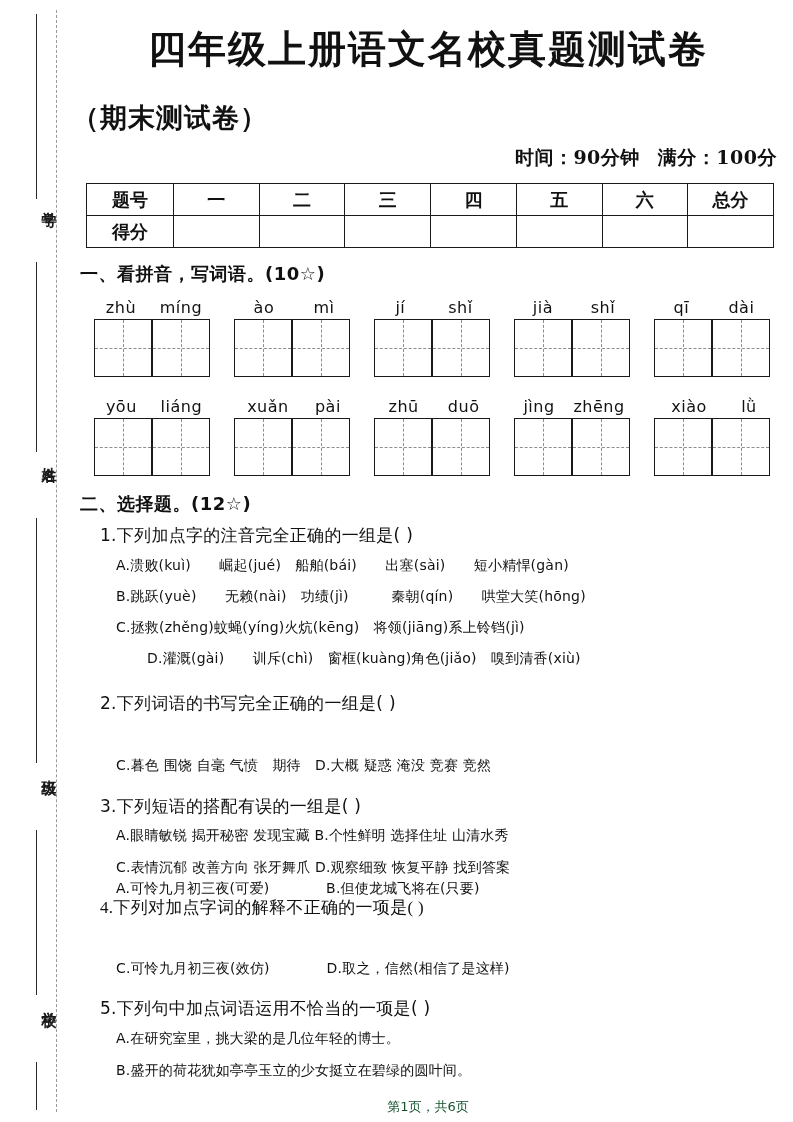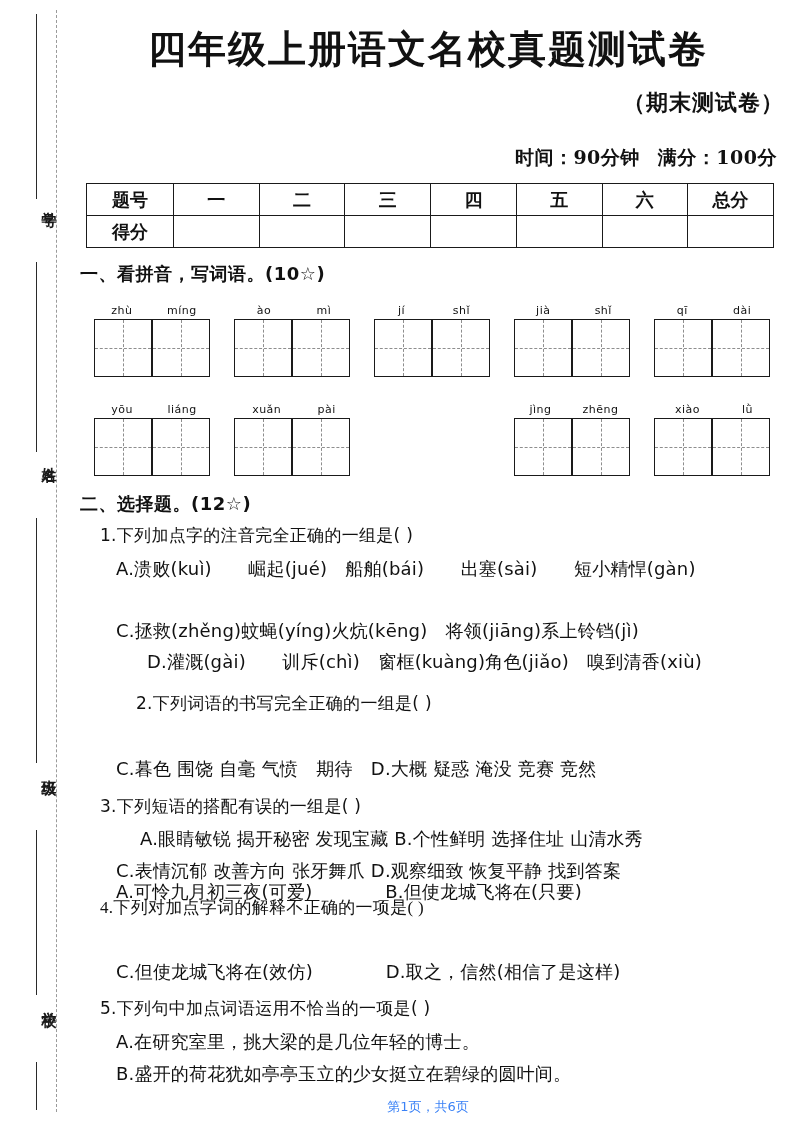--- a/index.html
+++ b/index.html
@@ -62,25 +62,25 @@
     width: 712px;
     text-align: center;
     font-family: "DejaVu Serif", "Liberation Serif", serif;
     font-size: 38px;
     font-weight: 700;
     letter-spacing: 2px;
     white-space: nowrap;
   }
   #doc-subtitle {
     position: absolute;
-    left: 0; top: 88px;
+    left: 0; top: 100px;
     width: 712px;
-    text-align: right;
+    text-align: left;
     font-family: "DejaVu Serif", "Liberation Serif", serif;
-    font-size: 22px;
+    font-size: 27px;
     font-weight: 700;
     letter-spacing: 1px;
   }
   #exam-meta {
     position: absolute;
     right: 16px; top: 145px;
     font-family: "DejaVu Serif", "Liberation Serif", serif;
     font-size: 19px;
     font-weight: 600;
     letter-spacing: 0.5px;
@@ -131,21 +131,21 @@
     position: absolute;
     left: 0; top: 0;
     width: 120px;
     height: 24px;
     display: flex;
     justify-content: space-around;
     align-items: flex-end;
   }
   .pinyin-syl {
     font-family: "DejaVu Sans", "Liberation Sans", sans-serif;
-    font-size: 11px;
+    font-size: 16px;
     letter-spacing: 0.5px;
     white-space: nowrap;
     line-height: 1;
   }
   .tianzi-pair {
     position: absolute;
     left: 0; top: 27px;
     width: 116px;
     height: 58px;
     display: flex;
@@ -179,33 +179,33 @@
     left: 28px;
     font-family: "DejaVu Sans", "Liberation Sans", sans-serif;
     font-size: 17px;
     letter-spacing: 0.3px;
     white-space: nowrap;
   }
   .option-line {
     position: absolute;
     left: 44px;
     font-family: "DejaVu Sans", "Liberation Sans", sans-serif;
-    font-size: 18px;
+    font-size: 14px;
     letter-spacing: 0.2px;
     white-space: nowrap;
   }
 
   #page-footer {
     position: absolute;
     left: 0; top: 1098px;
     width: 712px;
     text-align: center;
     font-family: "DejaVu Sans", "Liberation Sans", sans-serif;
     font-size: 13px;
-    color: #3b82f6;
+    color: #14532d;
   }
 </style>
 </head>
 <body>
 
 <div id="binding-strip">
   <div id="binding-dashed-line"></div>
   <div class="seal-rule" style="top:14px;height:185px;"></div>
   <div class="seal-label" style="top:200px;">学号</div>
   <div class="seal-rule" style="top:262px;height:190px;"></div>
@@ -320,20 +320,30 @@
     <div class="pinyin-group" style="left:146px;">
       <div class="pinyin-labels">
         <span class="pinyin-syl">xuǎn</span>
         <span class="pinyin-syl">pài</span>
       </div>
       <div class="tianzi-pair">
         <div class="tianzi-cell"></div>
         <div class="tianzi-cell"></div>
       </div>
     </div>
+    <div class="pinyin-group" style="left:286px;">
+      <div class="pinyin-labels">
+        <span class="pinyin-syl">zhū</span>
+        <span class="pinyin-syl">duō</span>
+      </div>
+      <div class="tianzi-pair">
+        <div class="tianzi-cell"></div>
+        <div class="tianzi-cell"></div>
+      </div>
+    </div>
     <div class="pinyin-group" style="left:426px;">
       <div class="pinyin-labels">
         <span class="pinyin-syl">jìng</span>
         <span class="pinyin-syl">zhēng</span>
       </div>
       <div class="tianzi-pair">
         <div class="tianzi-cell"></div>
         <div class="tianzi-cell"></div>
       </div>
     </div>
@@ -346,33 +356,34 @@
         <div class="tianzi-cell"></div>
         <div class="tianzi-cell"></div>
       </div>
     </div>
   </div>
 
   <div class="section-heading" style="top:492px;">二、选择题。(12☆)</div>
 
   <div class="question-stem" style="top:524px;">1.下列加点字的注音完全正确的一组是(    )</div>
   <div class="option-line" style="top:557px;">A.溃败(kuì)　　崛起(jué)　船舶(bái)　　出塞(sài)　　短小精悍(gàn)</div>
+  <div class="option-line" style="top:588px;">B.跳跃(yuè)　　无赖(nài)　功绩(jì)　　　秦朝(qín)　　哄堂大笑(hōng)</div>
   <div class="option-line" style="top:619px;">C.拯救(zhěng)蚊蝇(yíng)火炕(kēng)　将领(jiāng)系上铃铛(jì)</div>
   <div class="option-line" style="top:650px;margin-left:31px;">D.灌溉(gài)　　训斥(chì)　窗框(kuàng)角色(jiǎo)　嗅到清香(xiù)</div>
 
-  <div class="question-stem" style="top:692px;margin-left:36px;">2.下列词语的书写完全正确的一组是(  )</div>
+  <div class="question-stem" style="top:692px;">2.下列词语的书写完全正确的一组是(  )</div>
   <div class="option-line" style="top:757px;">C.暮色 围饶 自毫 气愤　期待　D.大概 疑惑 淹没 竞赛 竞然</div>
 
   <div class="question-stem" style="top:795px;text-align:right;">3.下列短语的搭配有误的一组是(    )</div>
-  <div class="option-line" style="top:827px;margin-left:24px;">A.眼睛敏锐 揭开秘密 发现宝藏 B.个性鲜明 选择住址 山清水秀</div>
+  <div class="option-line" style="top:827px;">A.眼睛敏锐 揭开秘密 发现宝藏 B.个性鲜明 选择住址 山清水秀</div>
   <div class="option-line" style="top:859px;">C.表情沉郁 改善方向 张牙舞爪 D.观察细致 恢复平静 找到答案</div>
 
   <div class="question-stem" style="top:896px;font-family:Liberation Serif, serif;">4.下列对加点字词的解释不正确的一项是(  )</div>
   <div class="option-line" style="top:880px;">A.可怜九月初三夜(可爱)　　　　B.但使龙城飞将在(只要)</div>
-  <div class="option-line" style="top:960px;">C.但使龙城飞将在(效仿)　　　　D.取之，信然(相信了是这样)</div>
+  <div class="option-line" style="top:960px;">C.可怜九月初三夜(效仿)　　　　D.取之，信然(相信了是这样)</div>
 
   <div class="question-stem" style="top:997px;">5.下列句中加点词语运用不恰当的一项是(    )</div>
   <div class="option-line" style="top:1030px;">A.在研究室里，挑大梁的是几位年轻的博士。</div>
   <div class="option-line" style="top:1062px;">B.盛开的荷花犹如亭亭玉立的少女挺立在碧绿的圆叶间。</div>
 
   <div id="page-footer">第1页，共6页</div>
 
 </div>
 
 </body></html>

